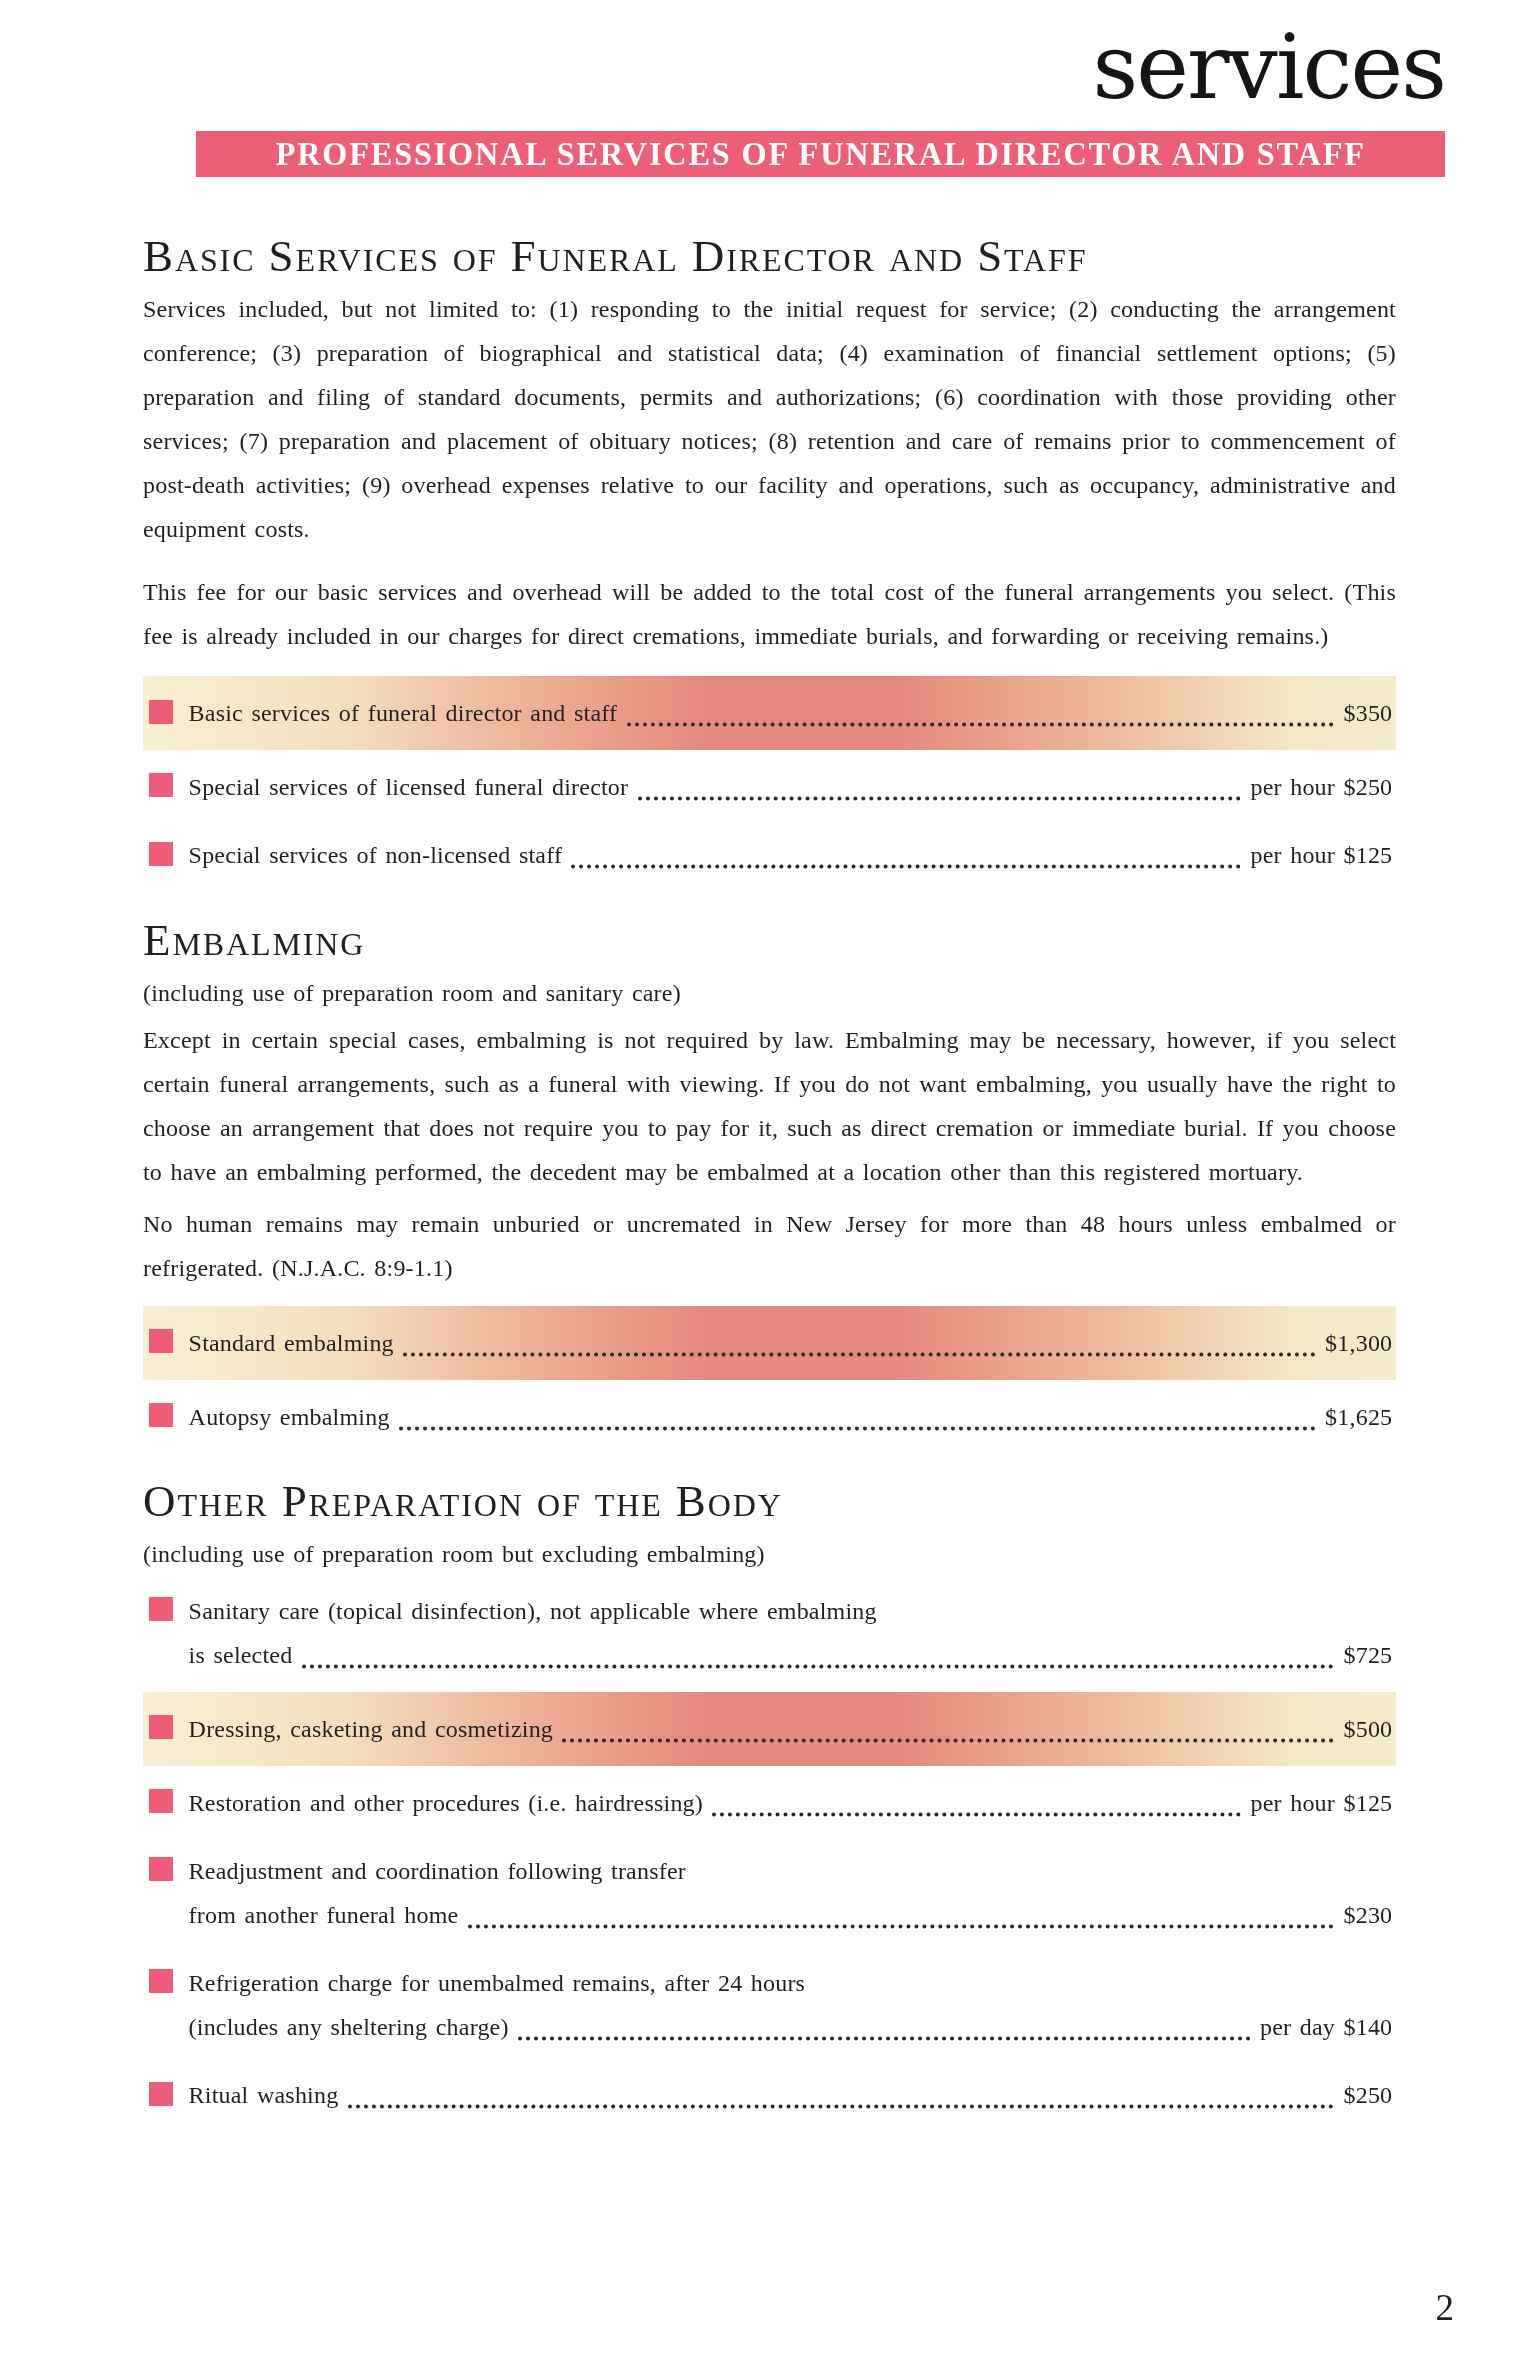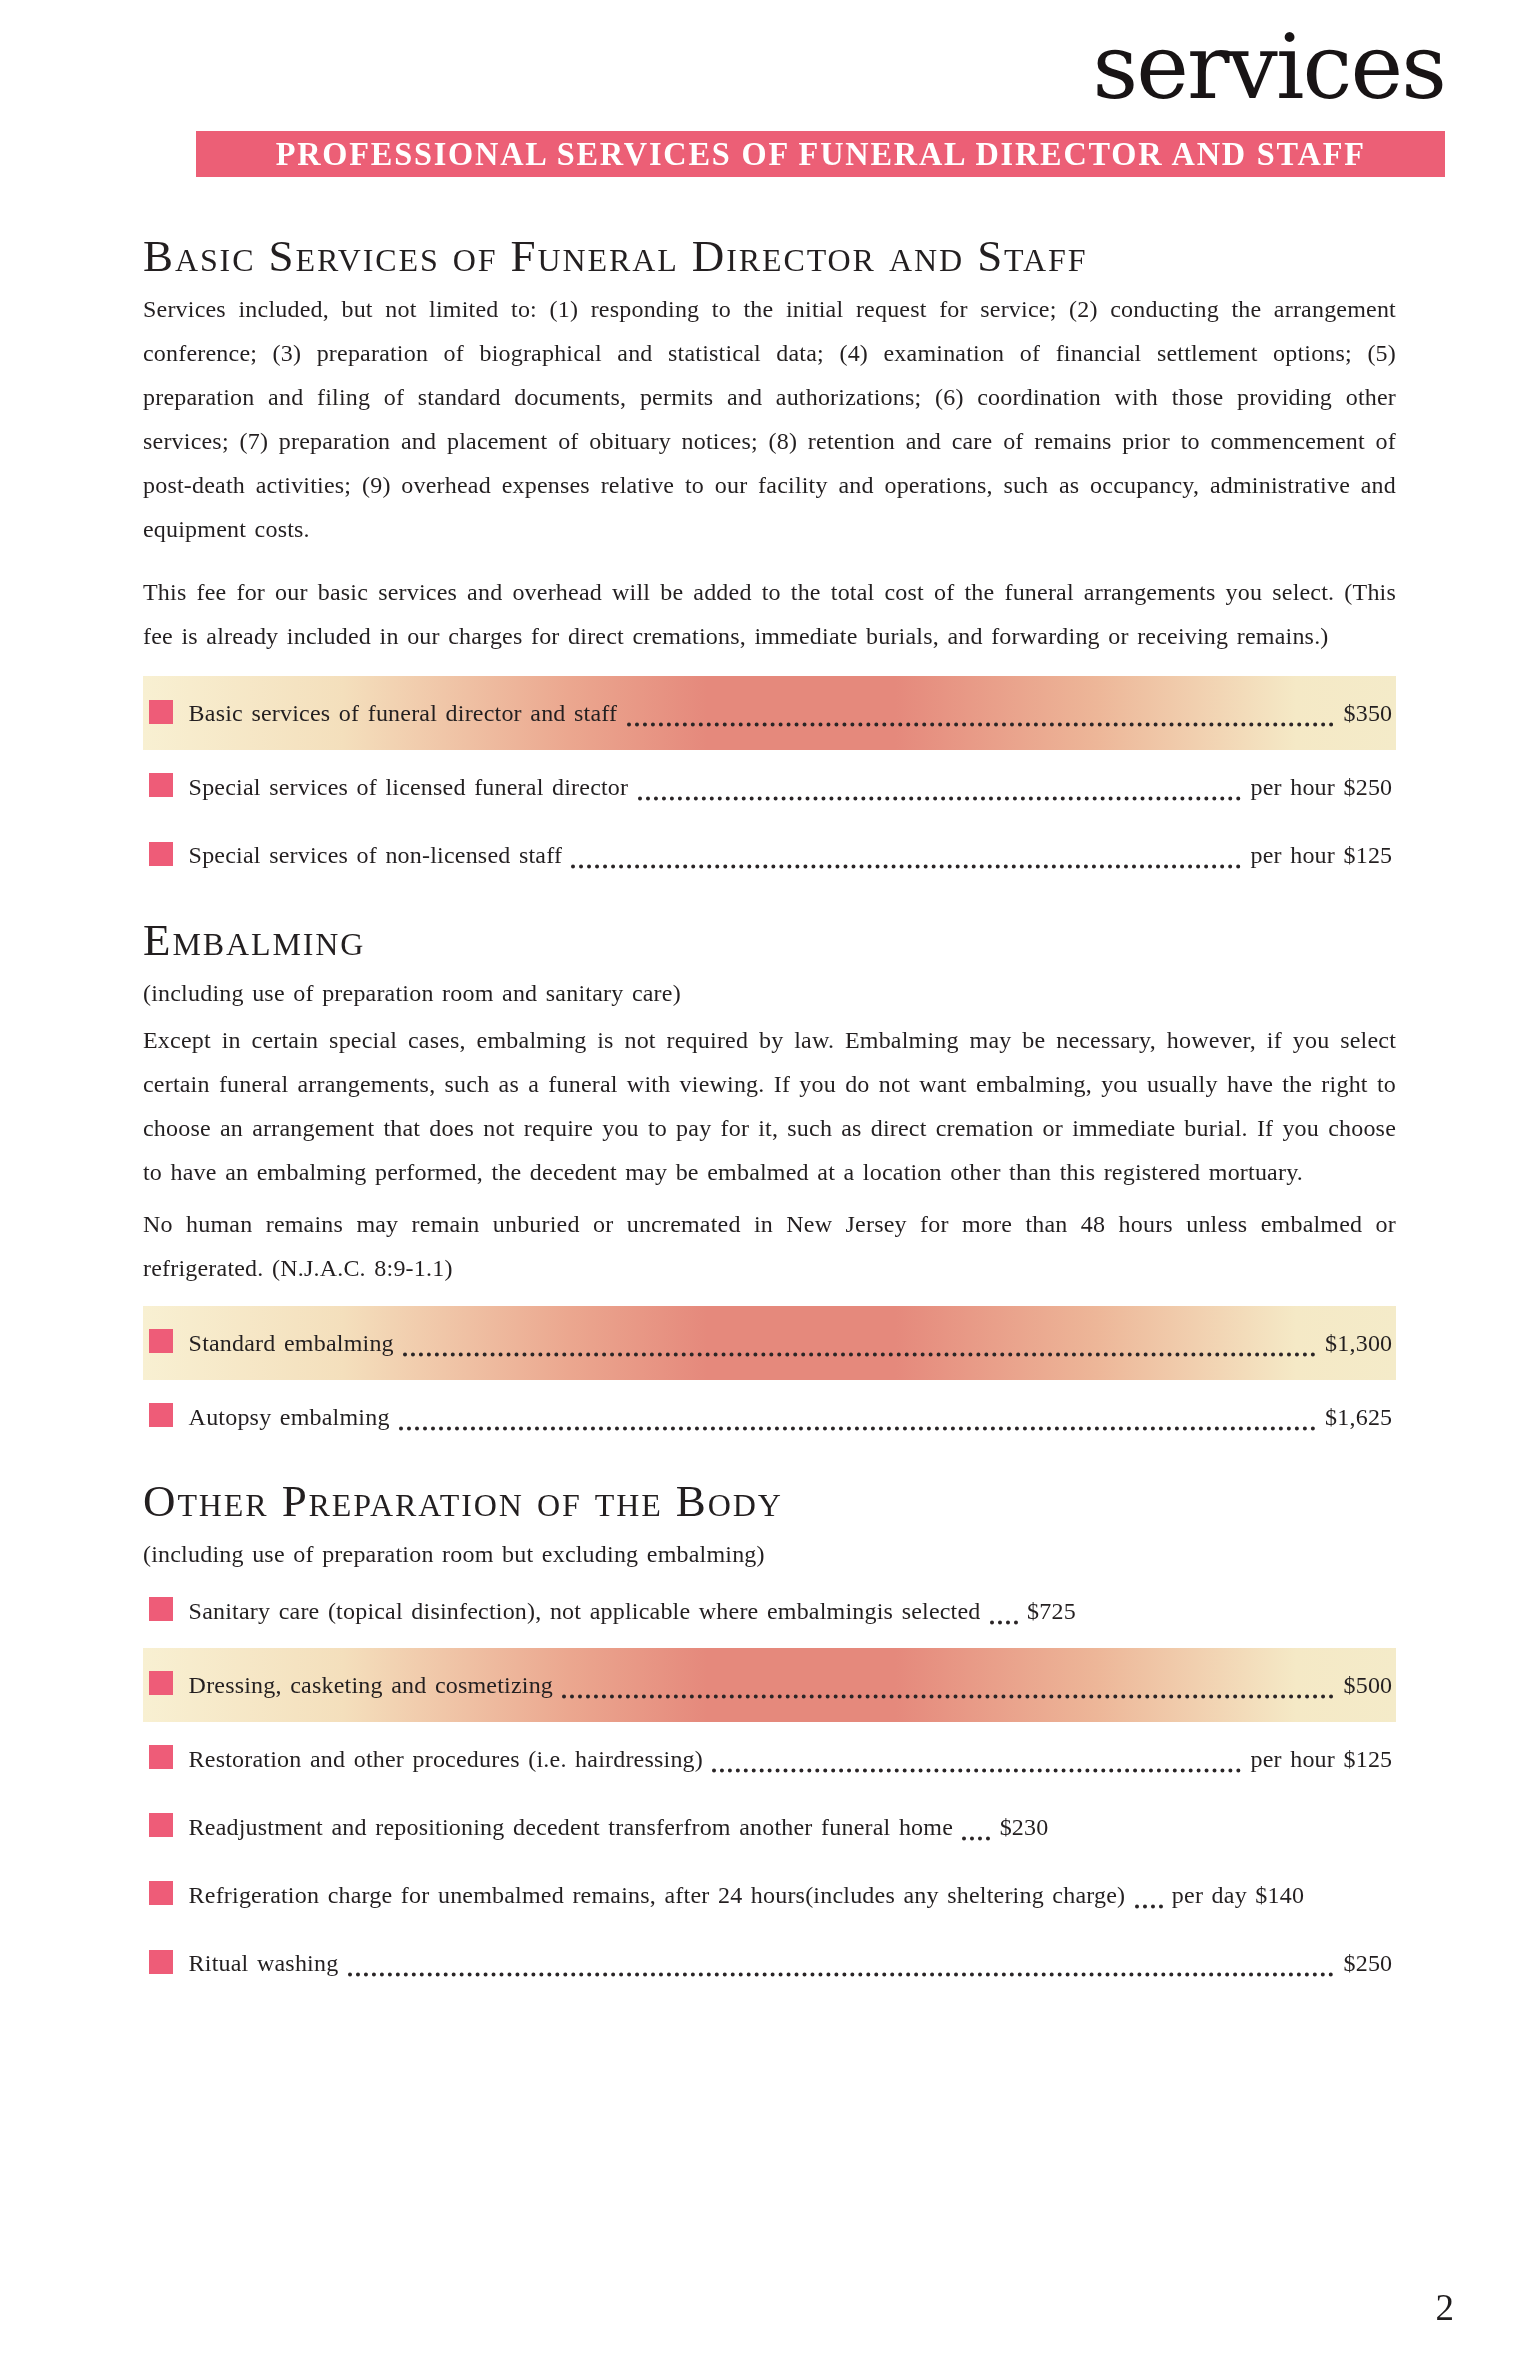--- a/index.html
+++ b/index.html
@@ -82,21 +82,21 @@
       #f8f0d2 0%, #f4dfbc 16%, #eba78f 34%,
       #e5897c 45%, #e5897c 60%, #edb698 76%,
       #f5e9c6 92%, #f4ebc9 100%);
   }
   .bullet {
     width:24px; height:24px;
     background:#ee5c78;
     flex:none;
     margin:8.4px 16px 0 0;
   }
-  .item-lines { flex:1; display:flex; flex-direction:row; }
+  .item-lines { flex:1; display:flex; flex-direction:column; }
   .price-line { display:flex; }
   .item-label { white-space:nowrap; }
   .dots {
     flex:1;
     align-self:stretch;
     border-bottom:4.2px dotted #2a2526;
     margin:0 9.3px;
     transform:translateY(-8.4px);
     min-width:28px;
   }
@@ -198,21 +198,21 @@
       <div class="item">
         <span class="bullet"></span>
         <span class="item-label">Restoration and other procedures (i.e. hairdressing)</span>
         <span class="dots"></span>
         <span class="price">per hour $125</span>
       </div>
 
       <div class="item">
         <span class="bullet"></span>
         <div class="item-lines">
-          <div class="item-line">Readjustment and repositioning decedent transfer</div>
+          <div class="item-line">Readjustment and coordination following transfer</div>
           <div class="price-line">
             <span class="item-label">from another funeral home</span>
             <span class="dots"></span>
             <span class="price">$230</span>
           </div>
         </div>
       </div>
 
       <div class="item">
         <span class="bullet"></span>

